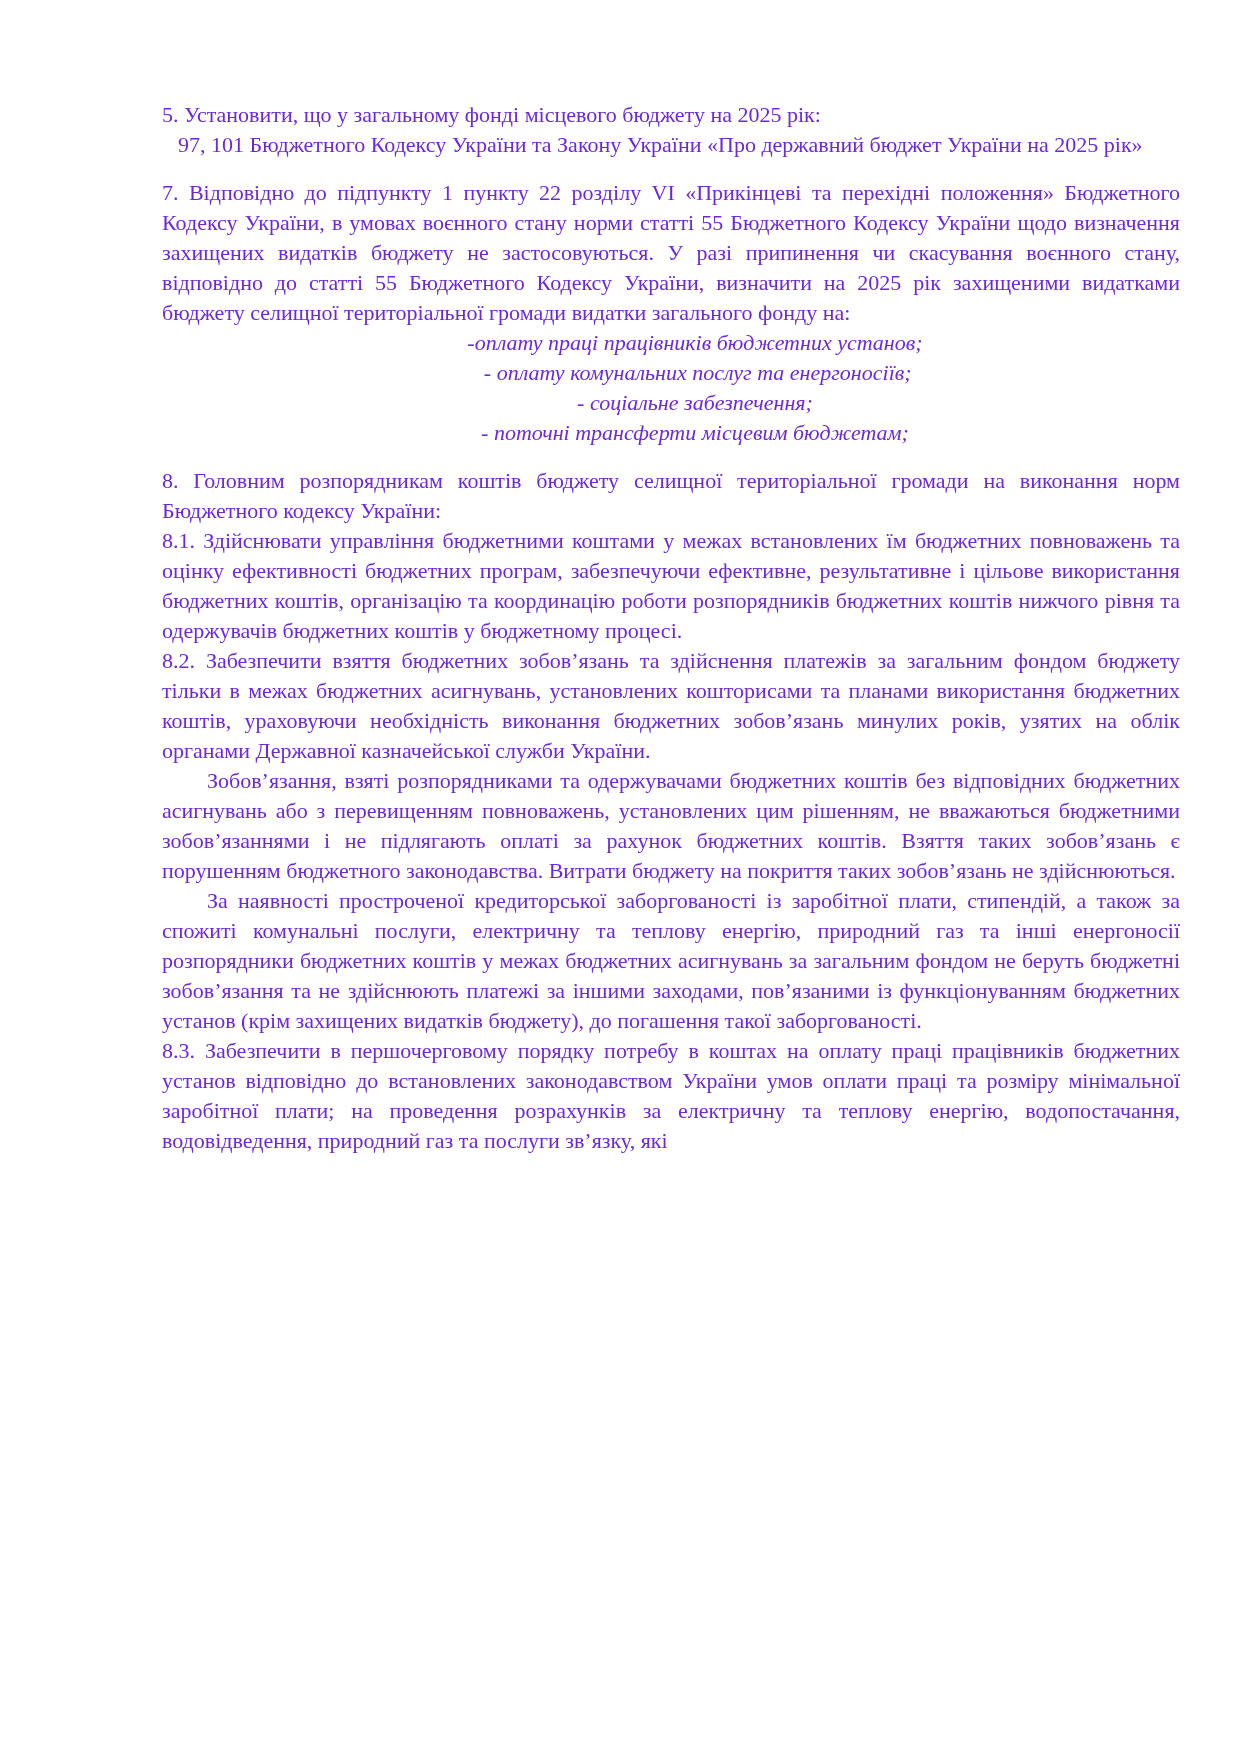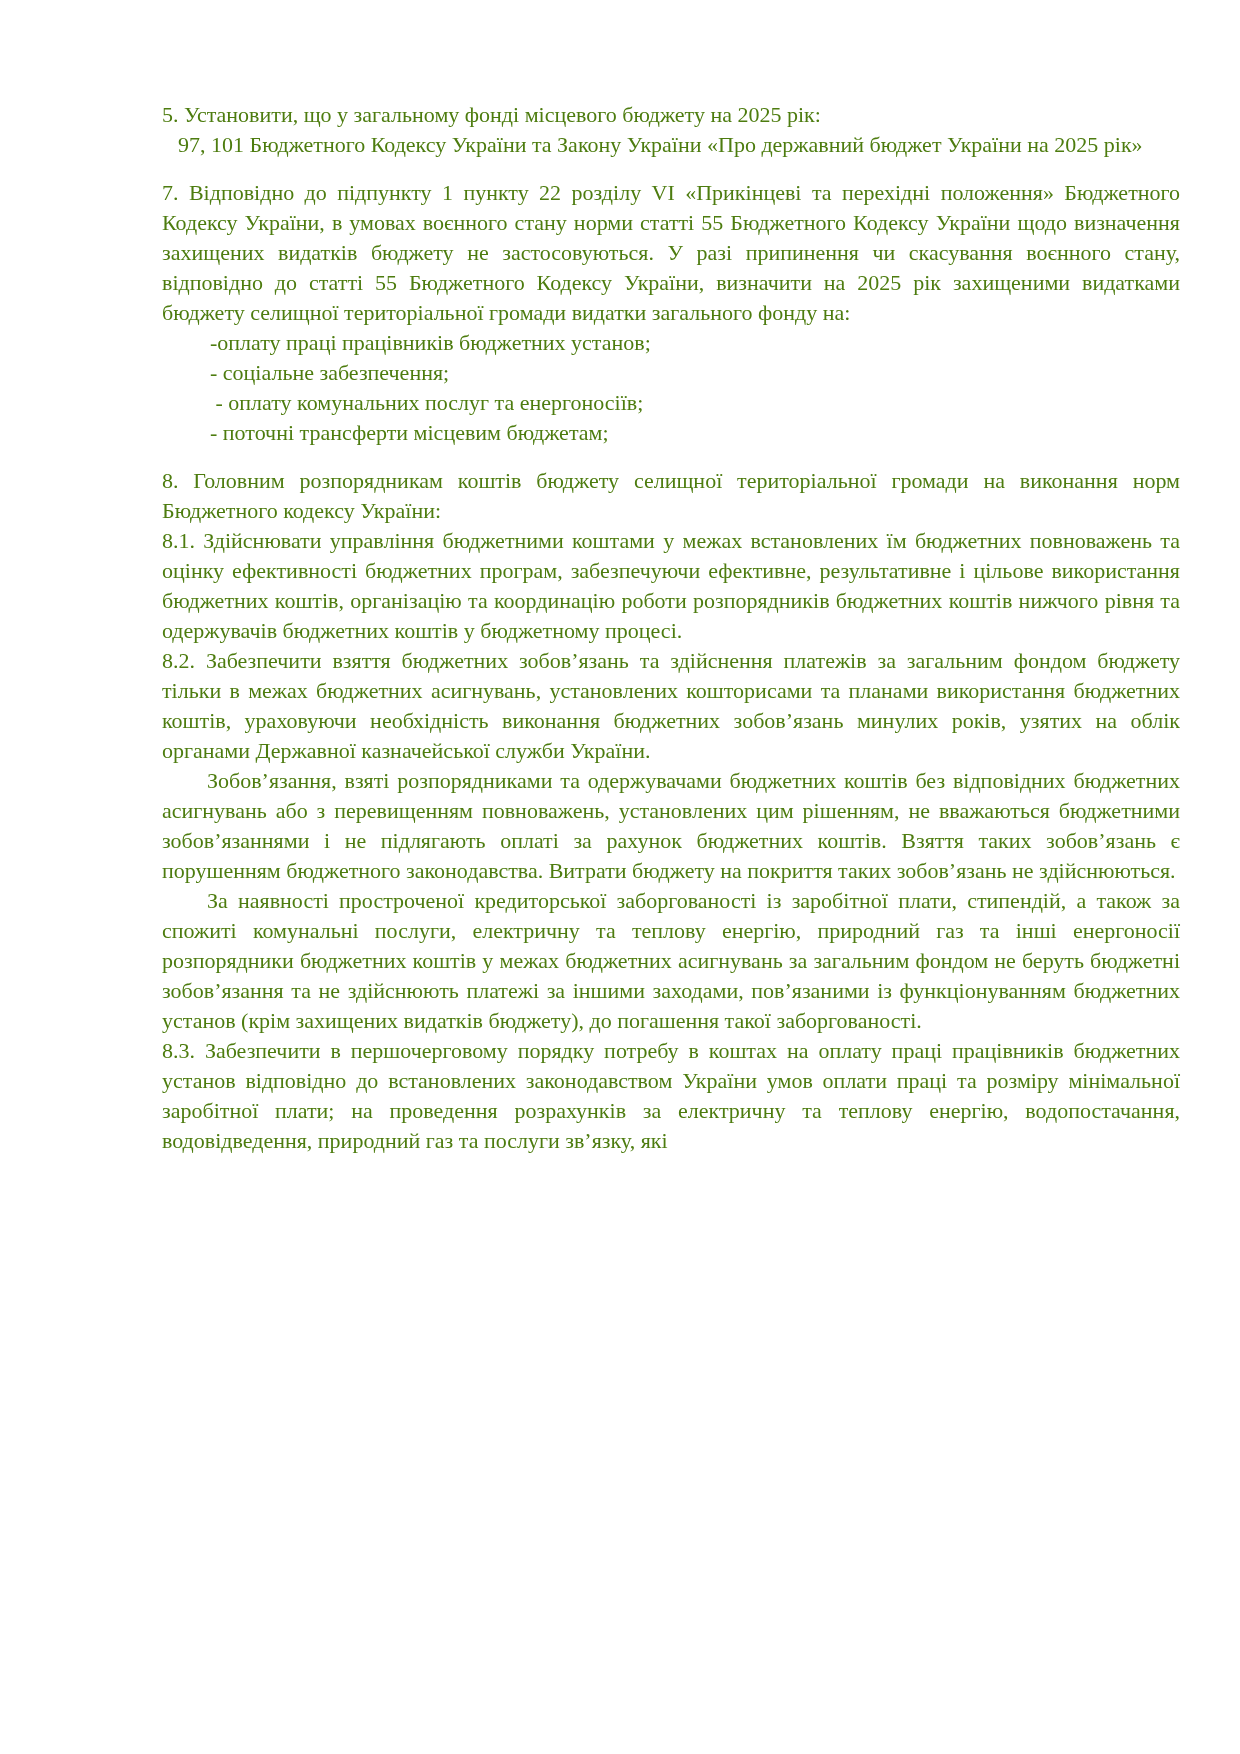--- a/index.html
+++ b/index.html
@@ -5,41 +5,42 @@
   html, body {
     margin: 0;
     padding: 0;
     background: #ffffff;
   }
   .page {
     position: relative;
     width: 1240px;
     height: 1754px;
     background: #ffffff;
-    color: #4d7c0f;
+    color: #6d28d9;
     font-family: "Liberation Serif", "DejaVu Serif", serif;
     font-size: 22px;
     line-height: 30px;
     box-sizing: border-box;
     padding: 100px 60px 40px 162px;
     overflow: hidden;
   }
   .content { width: 1018px; }
   p {
     margin: 0;
     text-align: justify;
   }
   .section { margin-top: 18px; }
   .section:first-child { margin-top: 0; }
   .sub-block { margin-left: 16px; }
   .indent { text-indent: 45px; }
   .list { margin-left: 48px; }
   .list-item {
-    text-align: left;
+    text-align: center;
     white-space: pre-wrap;
+    font-style: italic;
   }
   .u { text-decoration: underline; }
   .o { text-decoration: overline; }
   sup.u {
     text-decoration: underline;
     line-height: 0;
   }
 </style>
 </head>
 <body>
@@ -54,22 +55,22 @@
       </div>
     </div>
 
     <div class="section">
     </div>
 
     <div class="section">
       <p>7. Відповідно до підпункту 1 пункту 22 розділу VI «Прикінцеві та перехідні положення» Бюджетного Кодексу України, в умовах воєнного стану норми статті 55 Бюджетного Кодексу України щодо визначення захищених видатків бюджету не застосовуються. У разі припинення чи скасування воєнного стану, відповідно до статті 55 Бюджетного Кодексу України, визначити на 2025 рік захищеними видатками бюджету селищної територіальної громади видатки загального фонду на:</p>
       <div class="list">
         <p class="list-item">-оплату праці працівників бюджетних установ;</p>
+        <p class="list-item"> - оплату комунальних послуг та енергоносіїв;</p>
         <p class="list-item">- соціальне забезпечення;</p>
-        <p class="list-item"> - оплату комунальних послуг та енергоносіїв;</p>
         <p class="list-item">- поточні трансферти місцевим бюджетам;</p>
       </div>
     </div>
 
     <div class="section">
       <p>8. Головним розпорядникам коштів бюджету селищної територіальної громади на  виконання норм Бюджетного кодексу України:</p>
       <p>8.1. Здійснювати управління бюджетними коштами у межах встановлених їм бюджетних повноважень та оцінку ефективності бюджетних програм, забезпечуючи ефективне, результативне і цільове використання бюджетних коштів, організацію та координацію роботи розпорядників бюджетних коштів нижчого рівня та одержувачів бюджетних коштів у бюджетному процесі.</p>
       <p>8.2. Забезпечити взяття бюджетних зобов’язань та здійснення платежів за загальним фондом бюджету тільки в межах бюджетних асигнувань, установлених кошторисами та планами використання бюджетних коштів, ураховуючи необхідність виконання  бюджетних зобов’язань минулих років, узятих на облік органами Державної казначейської служби України.</p>
       <p class="indent">Зобов’язання, взяті розпорядниками та одержувачами бюджетних коштів без відповідних бюджетних асигнувань або з перевищенням повноважень, установлених цим рішенням, не вважаються бюджетними зобов’язаннями і не підлягають оплаті за рахунок бюджетних коштів. Взяття таких зобов’язань є порушенням бюджетного законодавства. Витрати бюджету на покриття таких зобов’язань не здійснюються.</p>
       <p class="indent">За наявності простроченої кредиторської заборгованості із заробітної плати, стипендій, а також за спожиті комунальні послуги, електричну та теплову енергію, природний газ та інші енергоносії розпорядники бюджетних коштів у межах бюджетних асигнувань за загальним фондом не беруть бюджетні зобов’язання та не здійснюють платежі за іншими заходами, пов’язаними із функціонуванням бюджетних установ (крім захищених видатків бюджету), до погашення такої заборгованості.</p>

